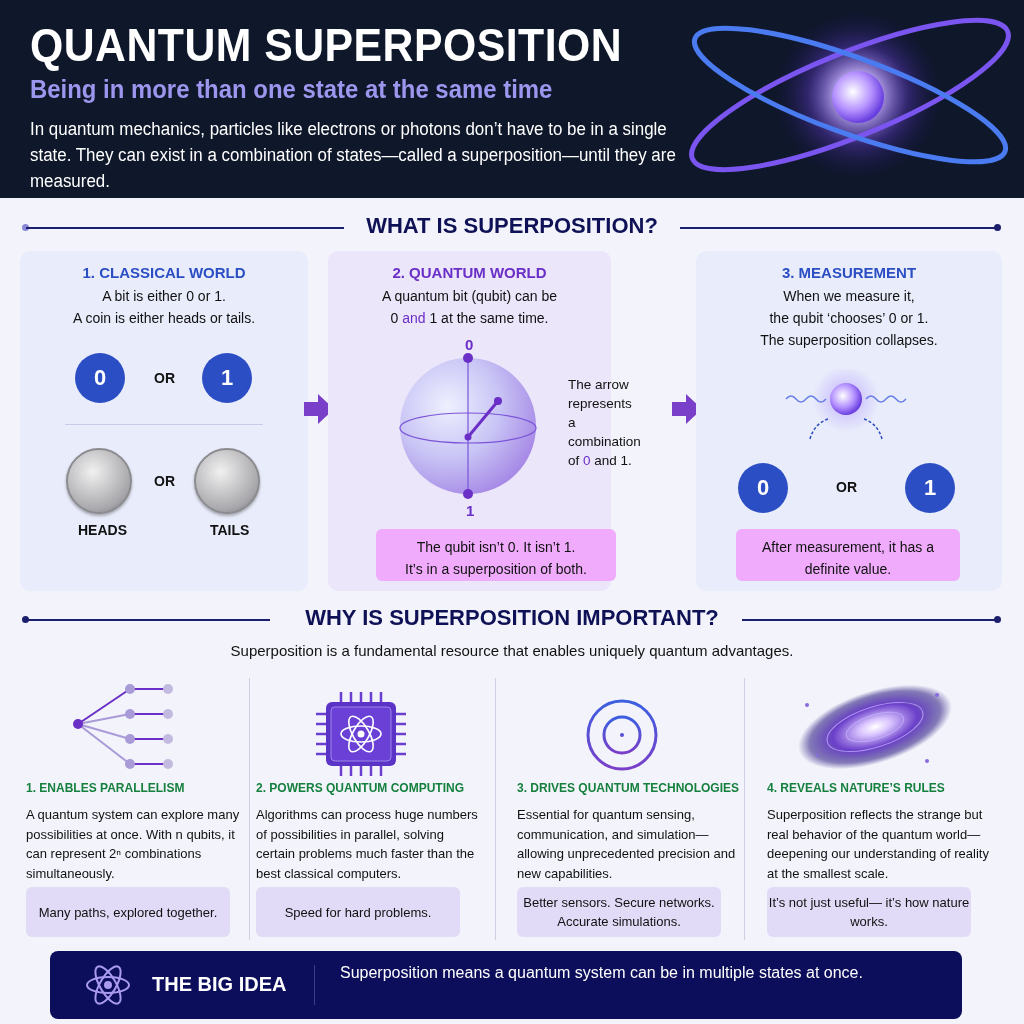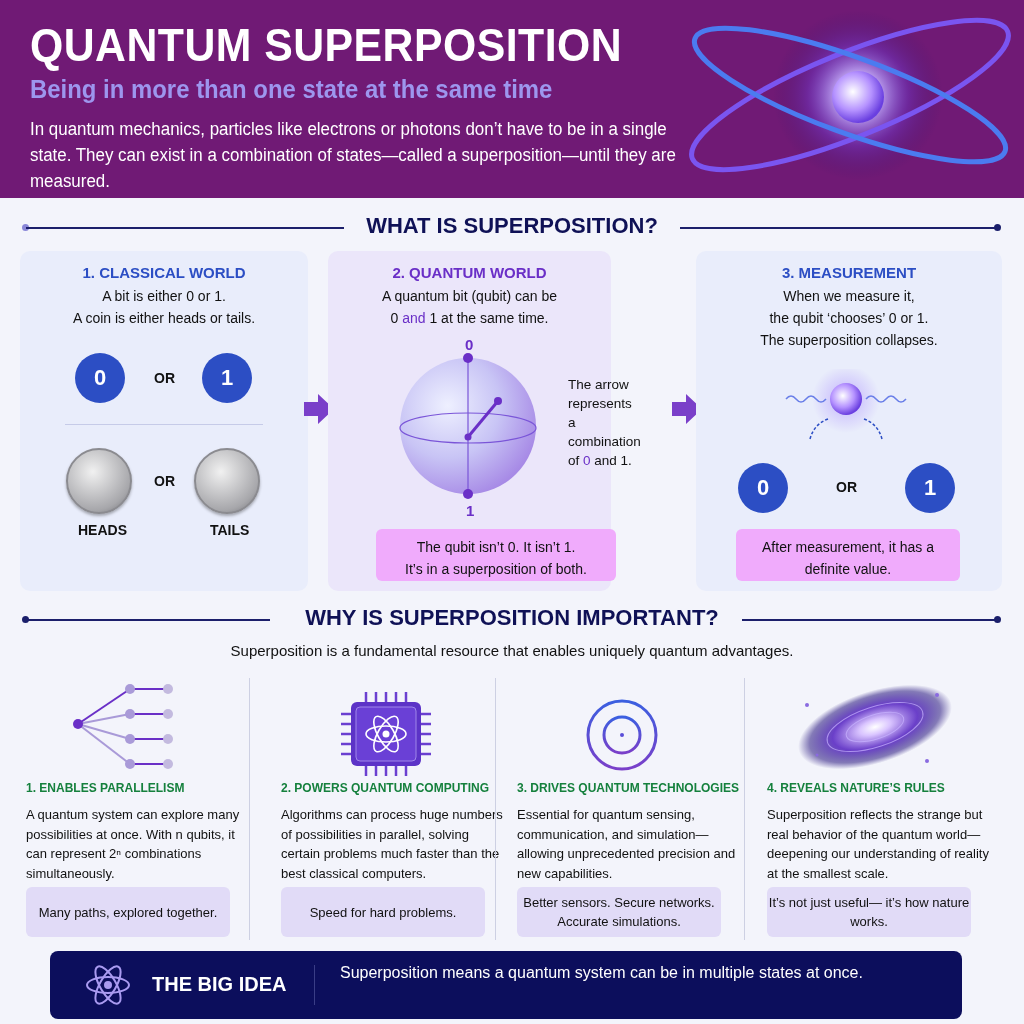--- a/index.html
+++ b/index.html
@@ -1,17 +1,17 @@
 <!DOCTYPE html>
 <html><head>
 <meta charset="utf-8">
 <style>
 *{box-sizing:border-box;margin:0;padding:0}
 body{width:1024px;height:1024px;overflow:hidden;background:#f3f4fb;font-family:"Liberation Sans",sans-serif;color:#111;position:relative}
-.header{position:absolute;left:0;top:0;width:1024px;height:198px;background:#701a75;overflow:hidden}
+.header{position:absolute;left:0;top:0;width:1024px;height:198px;background:#0f172a;overflow:hidden}
 .title{position:absolute;left:30px;top:18px;font-size:46px;font-weight:700;color:#fff;letter-spacing:0.5px;transform:scaleX(0.93);transform-origin:left}
 .subtitle{position:absolute;left:30px;top:74px;font-size:26px;font-weight:700;color:#9d96ee;transform:scaleX(0.92);transform-origin:left}
 .intro{position:absolute;left:30px;top:116px;width:700px;font-size:18px;line-height:26px;color:#fff;transform:scaleX(0.94);transform-origin:left}
 .hero{position:absolute;left:660px;top:0;width:364px;height:198px}
 .sec-head{position:absolute;left:0;width:1024px;height:30px}
 .sec-head .line{position:absolute;top:14px;height:2px;background:#1b1f6b}
 .sec-head .dot{position:absolute;top:11px;width:7px;height:7px;border-radius:50%;background:#1b1f6b}
 .sec-head .label{position:absolute;left:0;width:1024px;top:0;text-align:center;font-size:22px;font-weight:700;color:#0f1156}
 .card{position:absolute;top:251px;height:340px;border-radius:10px}
 .card h3{text-align:center;font-size:15px;font-weight:700;margin-top:13px}
@@ -183,21 +183,21 @@
         <circle cx="98" cy="59" r="5"></circle>
         <circle cx="98" cy="84" r="5"></circle>
       </g>
   </svg>
   <h4>1. ENABLES PARALLELISM</h4>
   <div class="body">A quantum system can explore many possibilities at once. With n qubits, it can represent 2ⁿ combinations simultaneously.</div>
   <div class="tag">Many paths, explored together.</div>
 </div>
 <div class="vsep" style="left:249px"></div>
 
-<div class="imp" style="left:281px">
+<div class="imp" style="left:256px">
   <svg style="position:absolute;left:58px;top:15px" width="94" height="90" viewBox="0 0 94 90">
     <g stroke="#6a3fd0" stroke-width="2.5">
       <line x1="27" y1="2" x2="27" y2="12"></line>
         <line x1="37" y1="2" x2="37" y2="12"></line>
         <line x1="47" y1="2" x2="47" y2="12"></line>
         <line x1="57" y1="2" x2="57" y2="12"></line>
         <line x1="67" y1="2" x2="67" y2="12"></line>
       <line x1="27" y1="76" x2="27" y2="86"></line>
         <line x1="37" y1="76" x2="37" y2="86"></line>
         <line x1="47" y1="76" x2="47" y2="86"></line>

